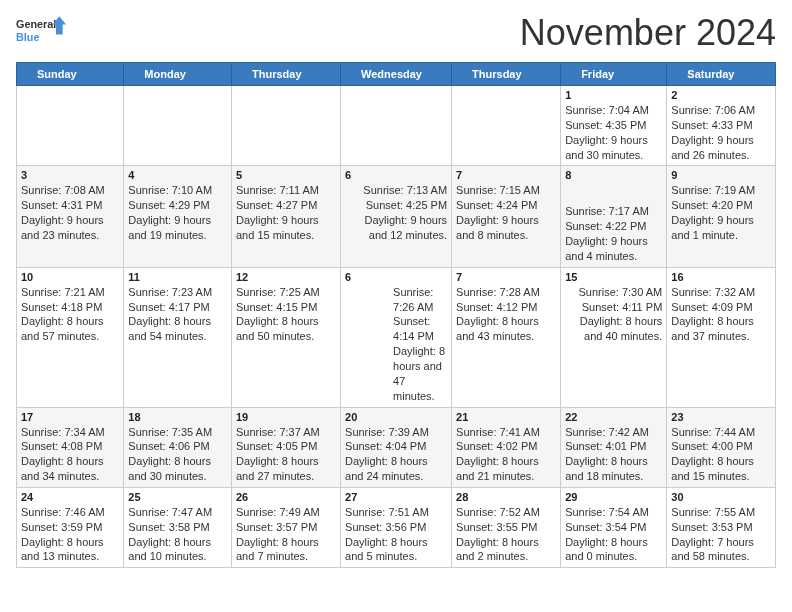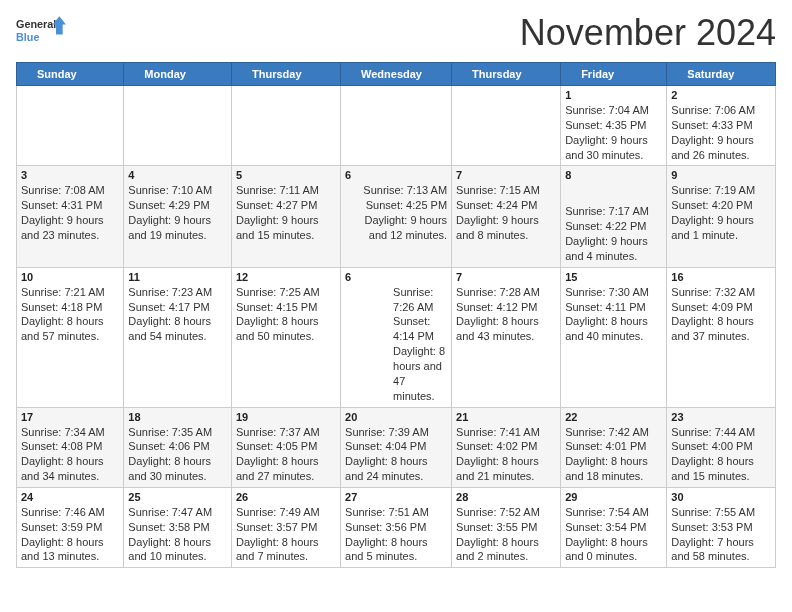--- a/index.html
+++ b/index.html
@@ -197,21 +197,21 @@
 Daylight: 8 hours and 47 minutes.</div>
           </td>
           <td>
             <div class="day-number">7</div>
             <div class="day-info" style="white-space: pre-line;">Sunrise: 7:28 AM
 Sunset: 4:12 PM
 Daylight: 8 hours and 43 minutes.</div>
           </td>
           <td>
             <div class="day-number">15</div>
-            <div class="day-info" style="white-space: pre-line;">Sunrise: 7:30 AM
+            <div class="day-info" style="white-space: pre-line; text-align: right;">Sunrise: 7:30 AM
 Sunset: 4:11 PM
 Daylight: 8 hours and 40 minutes.</div>
           </td>
           <td>
             <div class="day-number">16</div>
             <div class="day-info" style="white-space: pre-line;">Sunrise: 7:32 AM
 Sunset: 4:09 PM
 Daylight: 8 hours and 37 minutes.</div>
           </td>
         </tr>

